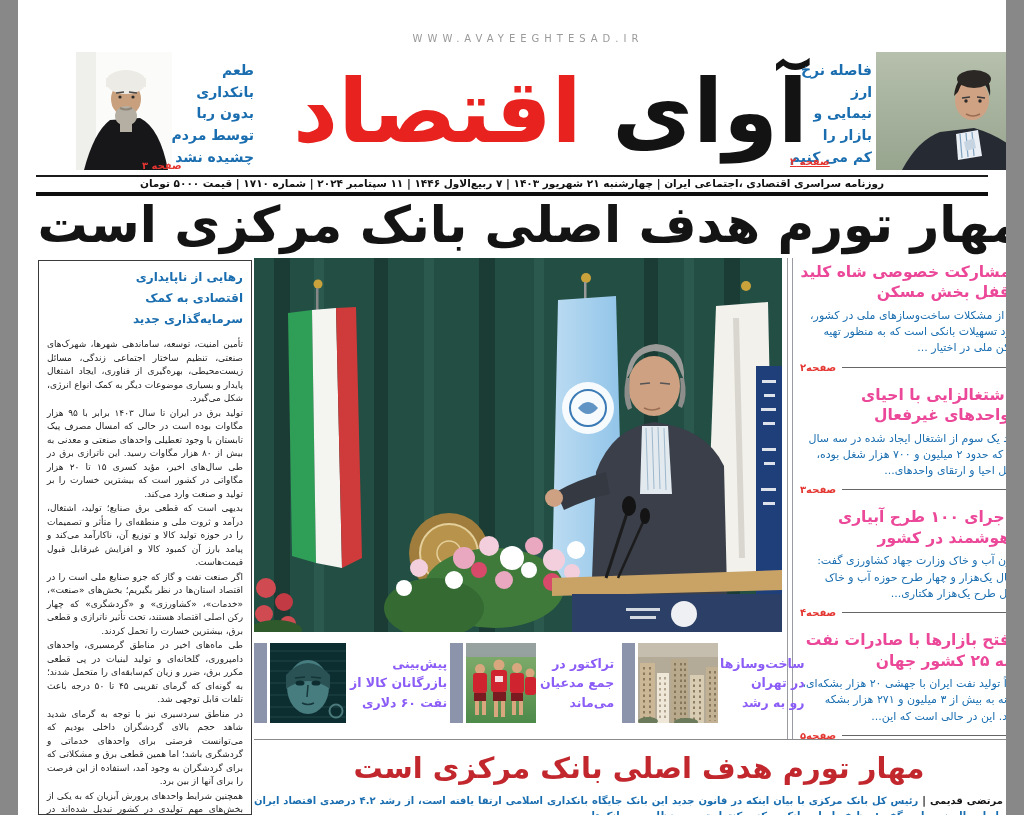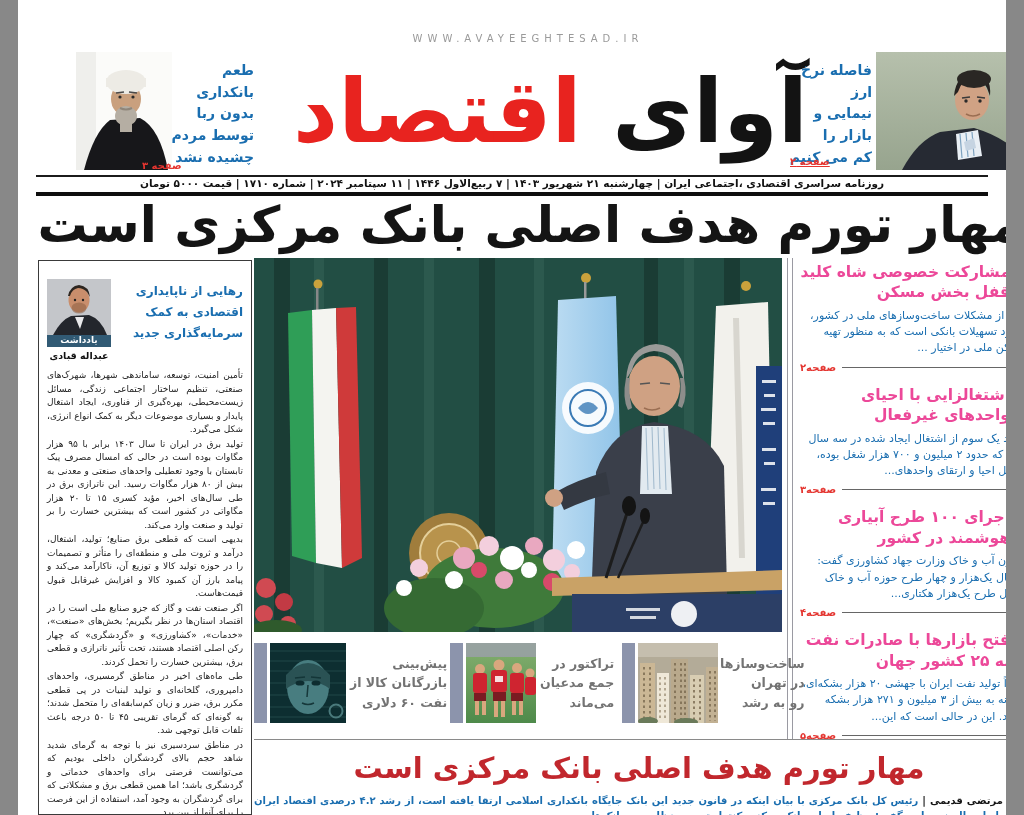--- a/index.html
+++ b/index.html
@@ -19,21 +19,21 @@
   .photo-frame{overflow:hidden;}
   
   .rule-thin{left:18px;right:18px;top:175px;height:2px;background:#1b1b1b;}
   .rule-thick{left:18px;right:18px;top:192px;height:4px;background:#0e0e0e;}
   .infoline{top:177px;left:0;right:0;text-align:center;font-size:10.5px;font-weight:bold;color:#111;}
   
   .main-headline{top:199px;left:20px;width:984px;text-align:center;font-size:50px;
                  font-weight:bold;color:#141414;line-height:1.05;white-space:nowrap;}
   
   .opinion{left:20px;top:260px;width:214px;height:555px;border:1.5px solid #3a3a3a;
-           box-sizing:border-box;padding:18px 8px;overflow:hidden;background:#fff;}
+           box-sizing:border-box;padding:4px 8px;overflow:hidden;background:#fff;}
   .op-head{display:flex;gap:6px;}
   .op-title{flex:1;color:#1a6eb0;font-weight:bold;font-size:12px;line-height:1.75;
             text-align:right;white-space:pre-line;padding-top:2px;}
   .op-photo-stack{width:64px;flex:0 0 64px;}
   .op-badge{background:#315a74;color:#fff;font-size:9px;font-weight:bold;text-align:center;
             padding:2px 0;margin-top:-2px;}
   .op-author{font-size:9.5px;font-weight:bold;color:#111;text-align:center;margin-top:3px;}
   .op-body{margin-top:8px;font-size:9px;line-height:1.5;color:#1c1c1c;text-align:justify;}
   .op-body p{margin:0 0 1px 0;}
   
@@ -48,21 +48,21 @@
   .news-title{font-size:15.5px;font-weight:bold;color:#ec4899;line-height:1.32;text-align:right;margin:0;}
   .news-body{margin-top:5px;font-size:11px;font-weight:normal;color:#1a6eb0;line-height:1.48;text-align:right;}
   .news-pagerow{display:flex;direction:ltr;align-items:center;margin-top:4px;height:13px;}
   .news-pagerow .pg{color:#e43530;font-size:10px;font-weight:bold;white-space:nowrap;margin-right:6px;}
   .news-pagerow .prule{flex:1;height:1px;background:#666;position:relative;}
   .news-pagerow .prule::after{content:"";position:absolute;right:0;top:-3px;width:1px;height:7px;background:#666;}
   
   .brief-bar{top:643px;width:13px;height:80px;background:#8c94ac;}
   .brief-img{top:643px;height:80px;overflow:hidden;}
   .brief-title{top:643px;height:80px;display:flex;align-items:center;justify-content:flex-end;
-               color:#737373;font-weight:bold;font-size:12.5px;line-height:1.55;
+               color:#8b5cf6;font-weight:bold;font-size:12.5px;line-height:1.55;
                text-align:right;white-space:pre-line;}
   
   .bottom-rule{left:236px;top:739px;width:772px;height:1px;background:#8a8a8a;}
   .bottom-headline{left:236px;top:751px;width:770px;text-align:center;color:#c1272d;
                    font-weight:bold;font-size:29px;white-space:nowrap;}
   .bottom-lead{left:236px;top:793px;width:770px;font-size:10px;line-height:15px;
                text-align:justify;color:#1a6eb0;font-weight:bold;}
   .lead-sq{display:inline-block;width:13px;height:13px;background:#e43530;vertical-align:-2px;margin-left:8px;}
   .lead-byline{color:#141414;font-weight:bold;}
   svg{display:block;}
@@ -131,36 +131,20 @@
   <div class="abs infoline">روزنامه سراسری اقتصادی ،اجتماعی ایران | چهارشنبه ۲۱ شهریور ۱۴۰۳ | ۷ ربیع‌الاول ۱۴۴۶ | ۱۱ سپتامبر ۲۰۲۴ | شماره ۱۷۱۰ | قیمت ۵۰۰۰ تومان</div>
   <div class="abs rule-thick"></div>
 
   <div class="abs main-headline">مهار تورم هدف اصلی بانک مرکزی است</div>
 
   <div class="abs opinion">
     <div class="op-head">
       <div class="op-title">رهایی از ناپایداری
 اقتصادی به کمک
 سرمایه‌گذاری جدید</div>
-      <div class="op-photo-stack">
-        <div class="photo-frame" style="width:64px;height:56px;">
-          <svg width="64" height="56" viewBox="0 0 64 56">
-            <rect width="64" height="56" fill="#c4c6ca"></rect>
-            <path d="M6,56 Q14,41 24,37 L42,36 Q54,40 60,56 Z" fill="#23262c"></path>
-            <polygon points="28,38 37,38 33,50" fill="#e8e8ea"></polygon>
-            <ellipse cx="32" cy="21" rx="10.5" ry="12.5" fill="#c98e6c"></ellipse>
-            <path d="M21,17 Q23,7 32,6 Q42,7 43,18 L40,13 Q36,9 31,9 Q25,10 23,17 Z" fill="#2d2620"></path>
-            <ellipse cx="32" cy="29" rx="7.5" ry="5.5" fill="#8a5f44" opacity="0.55"></ellipse>
-            <circle cx="28" cy="21" r="1.2" fill="#222"></circle>
-            <circle cx="36" cy="21" r="1.2" fill="#222"></circle>
-          </svg>
-        </div>
-        <div class="op-badge">یادداشت</div>
-        <div class="op-author">عبداله قبادی</div>
-      </div>
     </div>
     <div class="op-body">
       <p>تأمین امنیت، توسعه، ساماندهی شهرها، شهرک‌های صنعتی، تنظیم ساختار اجتماعی زندگی، مسائل زیست‌محیطی، بهره‌گیری از فناوری، ایجاد اشتغال پایدار و بسیاری موضوعات دیگر به کمک انواع انرژی، شکل می‌گیرد.</p>
       <p>تولید برق در ایران تا سال ۱۴۰۳ برابر با ۹۵ هزار مگاوات بوده است در حالی که امسال مصرف پیک تابستان با وجود تعطیلی واحدهای صنعتی و معدنی به بیش از ۸۰ هزار مگاوات رسید. این ناترازی برق در طی سال‌های اخیر، مؤید کسری ۱۵ تا ۲۰ هزار مگاواتی در کشور است که بیشترین خسارت را بر تولید و صنعت وارد می‌کند.</p>
       <p>بدیهی است که قطعی برق صنایع؛ تولید، اشتغال، درآمد و ثروت ملی و منطقه‌ای را متأثر و تصمیمات را در حوزه تولید کالا و توزیع آن، ناکارآمد می‌کند و پیامد بارز آن کمبود کالا و افزایش غیرقابل قبول قیمت‌هاست.</p>
       <p>اگر صنعت نفت و گاز که جزو صنایع ملی است را در اقتصاد استان‌ها در نظر بگیریم؛ بخش‌های «صنعت»، «خدمات»، «کشاورزی» و «گردشگری» که چهار رکن اصلی اقتصاد هستند، تحت تأثیر ناترازی و قطعی برق، بیشترین خسارت را تحمل کردند.</p>
       <p>طی ماه‌های اخیر در مناطق گرمسیری، واحدهای دامپروری، گلخانه‌ای و تولید لبنیات در پی قطعی مکرر برق، ضرر و زیان کم‌سابقه‌ای را متحمل شدند؛ به گونه‌ای که گرمای تقریبی ۴۵ تا ۵۰ درجه باعث تلفات قابل توجهی شد.</p>
       <p>در مناطق سردسیری نیز با توجه به گرمای شدید شاهد حجم بالای گردشگران داخلی بودیم که می‌توانست فرصتی برای واحدهای خدماتی و گردشگری باشد؛ اما همین قطعی برق و مشکلاتی که برای گردشگران به وجود آمد، استفاده از این فرصت را برای آنها از بین برد.</p>
       <p>همچنین شرایط واحدهای پرورش آبزیان که به یکی از بخش‌های مهم تولیدی در کشور تبدیل شده‌اند در تابستان امسال دچار خسارات متعدد ناشی از قطعی برق شدند و واحدهای تکثیر و تولید بچه ماهی که نیازمند شرایط خاص و ویژه‌ای برای نگهداری هستند با این قطعی‌های مکرر و گاهی ناگهانی برق، دچار آسیب شدند.</p>
 

